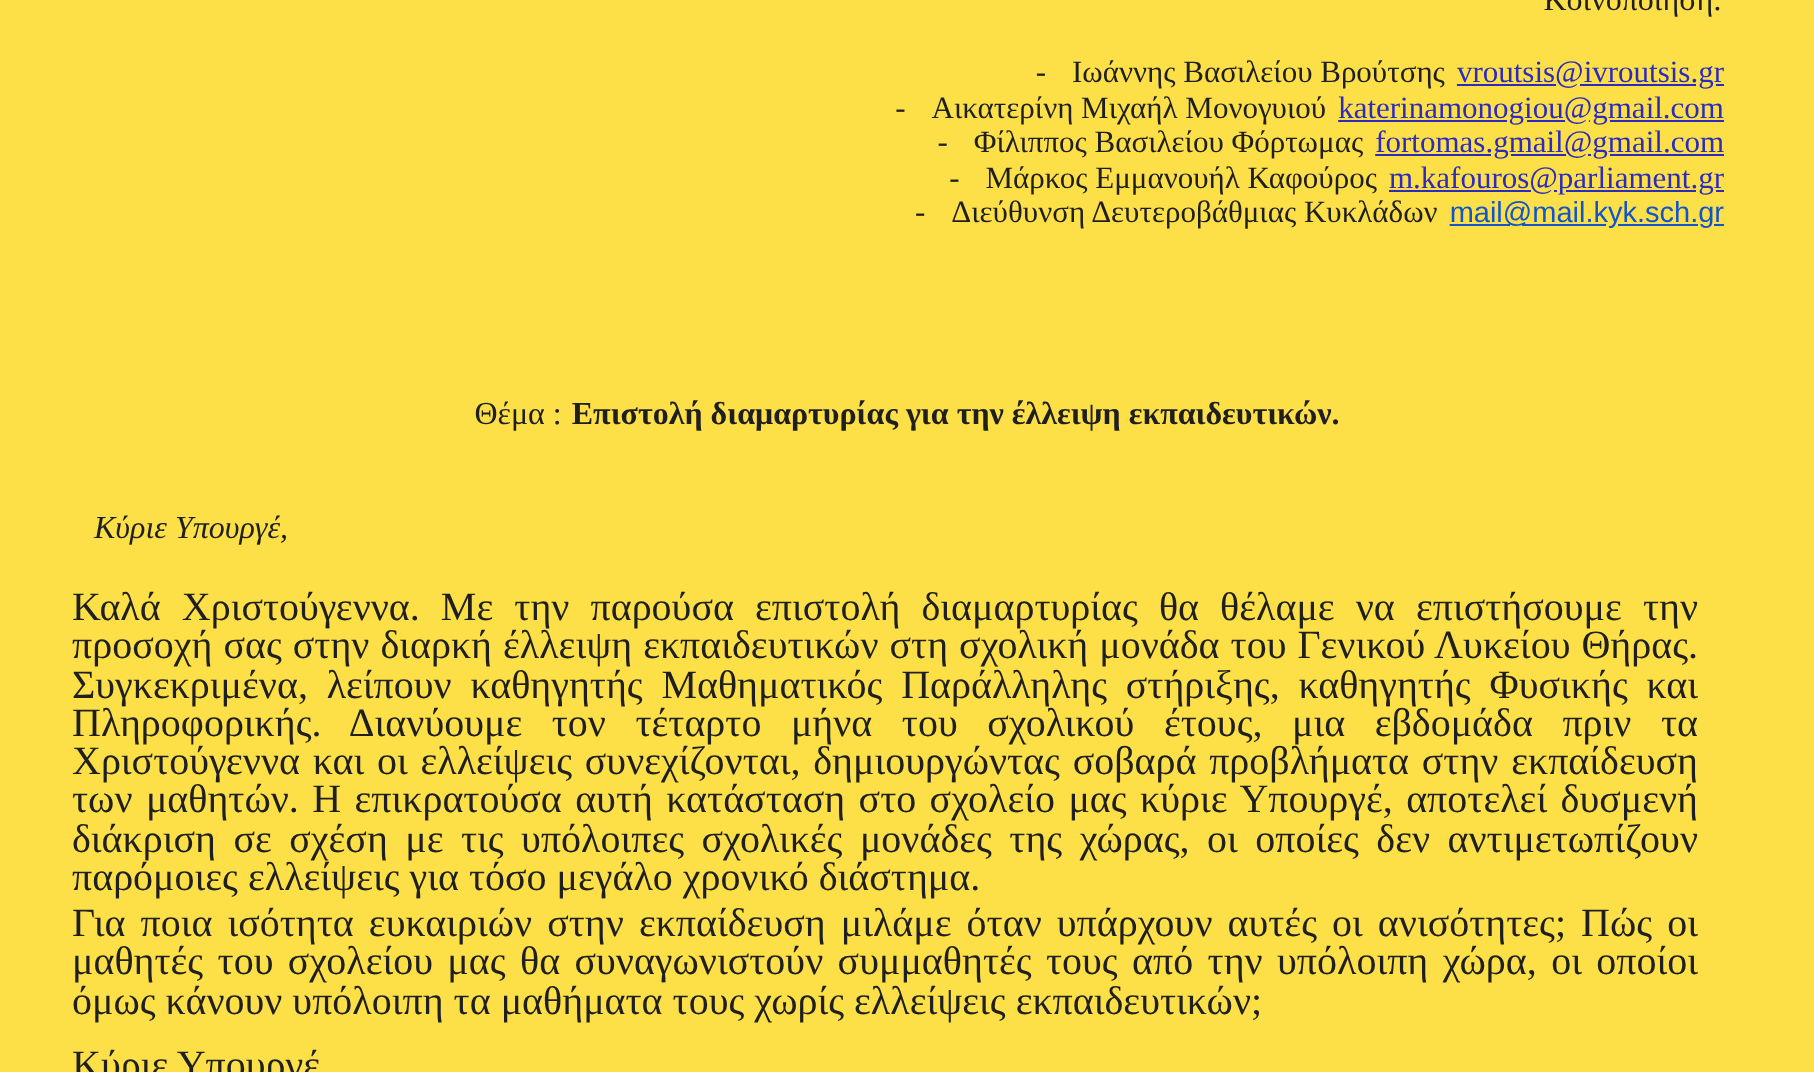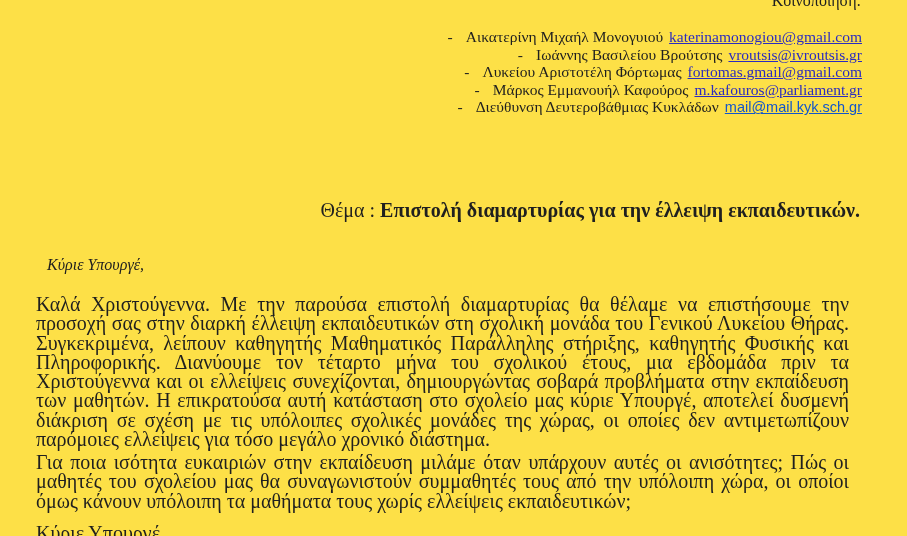--- a/index.html
+++ b/index.html
@@ -41,22 +41,22 @@
   .cc-link.sans {
     font-family: "Liberation Sans", "DejaVu Sans", sans-serif;
     color: #1155cc;
     font-size: 14.5px;
   }
   .subject {
     position: absolute;
     top: 199px;
     left: 47px;
     width: 813px;
-    text-align: right;
-    font-size: 20px;
+    text-align: center;
+    font-size: 16px;
   }
   .subject-title { font-weight: bold; margin-left: 5px; }
   .salutation {
     position: absolute;
     top: 256px;
     left: 47px;
     font-size: 16px;
     font-style: italic;
   }
   .para {
@@ -78,27 +78,27 @@
 </style>
 </head>
 <body>
 
 <div class="doc">
 
   <div class="cc-label">Κοινοποίηση:</div>
 
   <div class="cc-list">
     <span class="cc-line">
+      <span class="cc-dash">-</span><span class="cc-name">Ιωάννης Βασιλείου Βρούτσης</span><a class="cc-link">vroutsis@ivroutsis.gr</a>
+    </span>
+    <span class="cc-line">
       <span class="cc-dash">-</span><span class="cc-name">Αικατερίνη Μιχαήλ Μονογυιού</span><a class="cc-link">katerinamonogiou@gmail.com</a>
     </span>
     <span class="cc-line">
-      <span class="cc-dash">-</span><span class="cc-name">Ιωάννης Βασιλείου Βρούτσης</span><a class="cc-link">vroutsis@ivroutsis.gr</a>
-    </span>
-    <span class="cc-line">
-      <span class="cc-dash">-</span><span class="cc-name">Λυκείου Αριστοτέλη Φόρτωμας</span><a class="cc-link">fortomas.gmail@gmail.com</a>
+      <span class="cc-dash">-</span><span class="cc-name">Φίλιππος Βασιλείου Φόρτωμας</span><a class="cc-link">fortomas.gmail@gmail.com</a>
     </span>
     <span class="cc-line">
       <span class="cc-dash">-</span><span class="cc-name">Μάρκος Εμμανουήλ Καφούρος</span><a class="cc-link">m.kafouros@parliament.gr</a>
     </span>
     <span class="cc-line">
       <span class="cc-dash">-</span><span class="cc-name">Διεύθυνση Δευτεροβάθμιας Κυκλάδων</span><a class="cc-link sans">mail@mail.kyk.sch.gr</a>
     </span>
   </div>
 
   <div class="subject">

